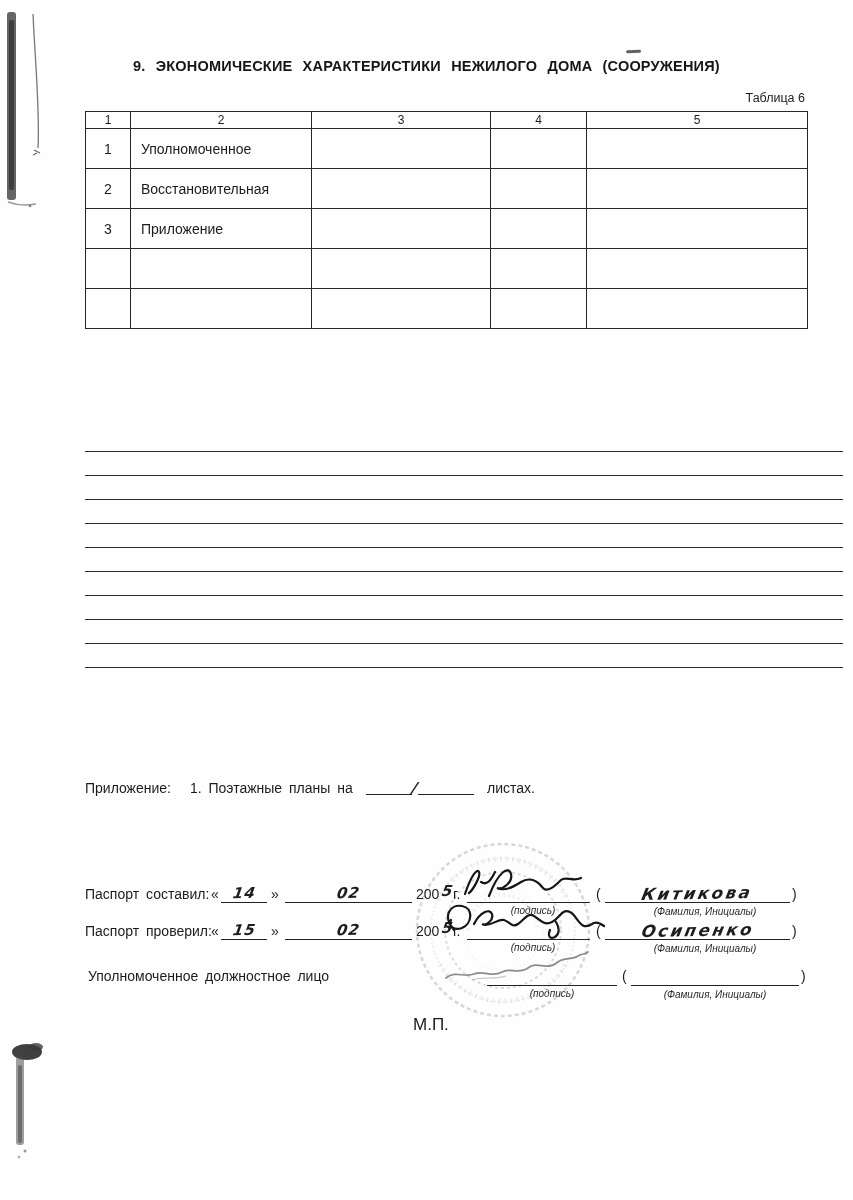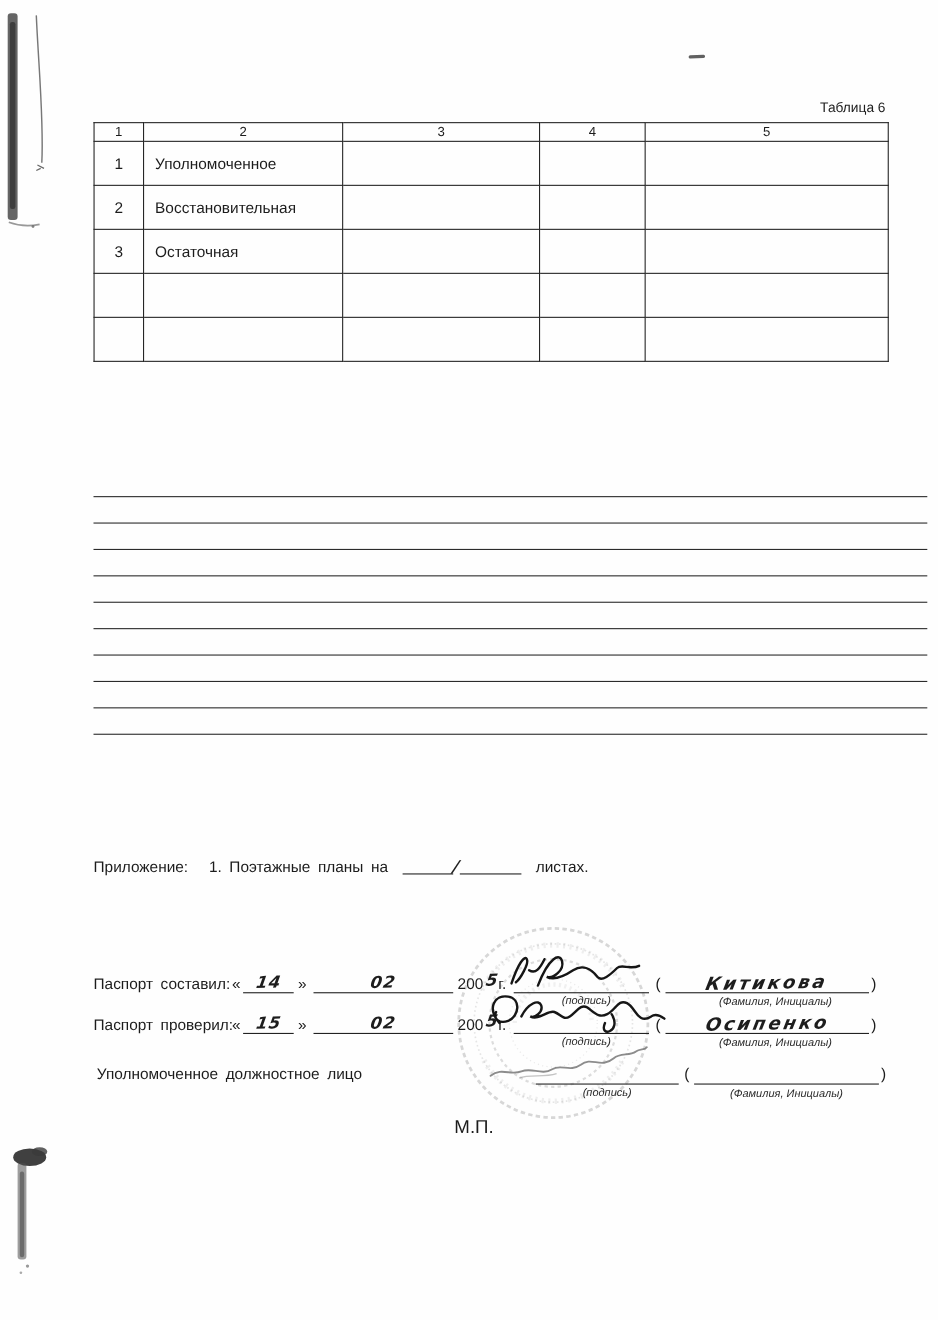--- a/index.html
+++ b/index.html
@@ -77,20 +77,21 @@
     <rect x="16" y="22" width="8" height="88" rx="3" fill="#4e4e4e" opacity="0.55"></rect>
     <rect x="18" y="30" width="4" height="78" rx="2" fill="#3a3a3a" opacity="0.5"></rect>
     <circle cx="25" cy="116" r="1.5" fill="#555" opacity="0.6"></circle>
     <circle cx="19" cy="122" r="1.2" fill="#555" opacity="0.5"></circle>
   </svg>
 
   <svg class="artifact" style="left:620px;top:46px;" width="30" height="12" viewBox="0 0 30 12">
     <rect x="6" y="4" width="15" height="3" rx="1.5" fill="#3a3a3a" opacity="0.8" transform="rotate(-2 13 5)"></rect>
   </svg>
 
+  <div class="title">9. ЭКОНОМИЧЕСКИЕ ХАРАКТЕРИСТИКИ НЕЖИЛОГО ДОМА (СООРУЖЕНИЯ)</div>
 
   <div class="tbl-caption">Таблица 6</div>
 
   <table class="t9">
     <colgroup>
       <col style="width:45px">
         <col style="width:181px">
         <col style="width:179px">
         <col style="width:96px">
         <col style="width:221px">
@@ -112,21 +113,21 @@
       </tr>
       <tr class="datarow">
         <td class="c-num">2</td>
         <td class="c-type">Восстановительная</td>
         <td></td>
         <td></td>
         <td></td>
       </tr>
       <tr class="datarow">
         <td class="c-num">3</td>
-        <td class="c-type">Остаточная</td>
+        <td class="c-type">Приложение</td>
         <td></td>
         <td></td>
         <td></td>
       </tr>
       <tr class="datarow">
         <td class="c-num"></td>
         <td class="c-type"></td>
         <td></td>
         <td></td>
         <td></td>

